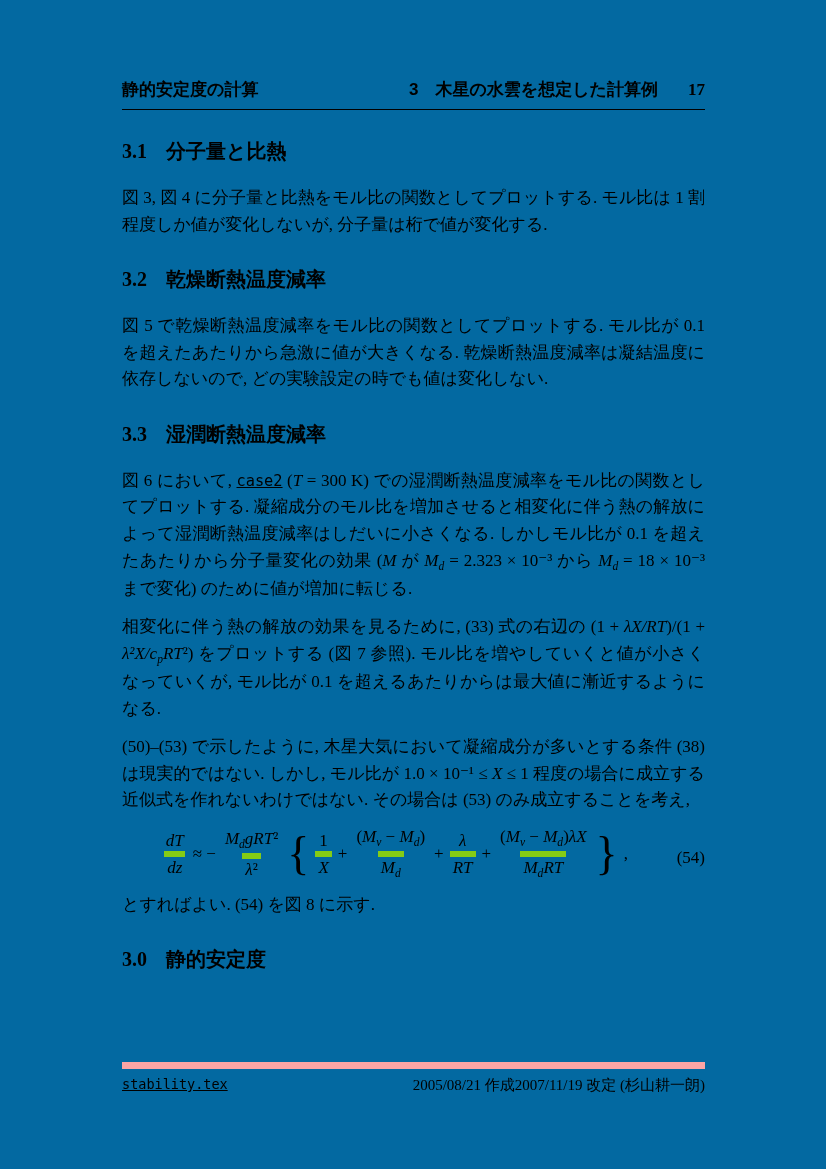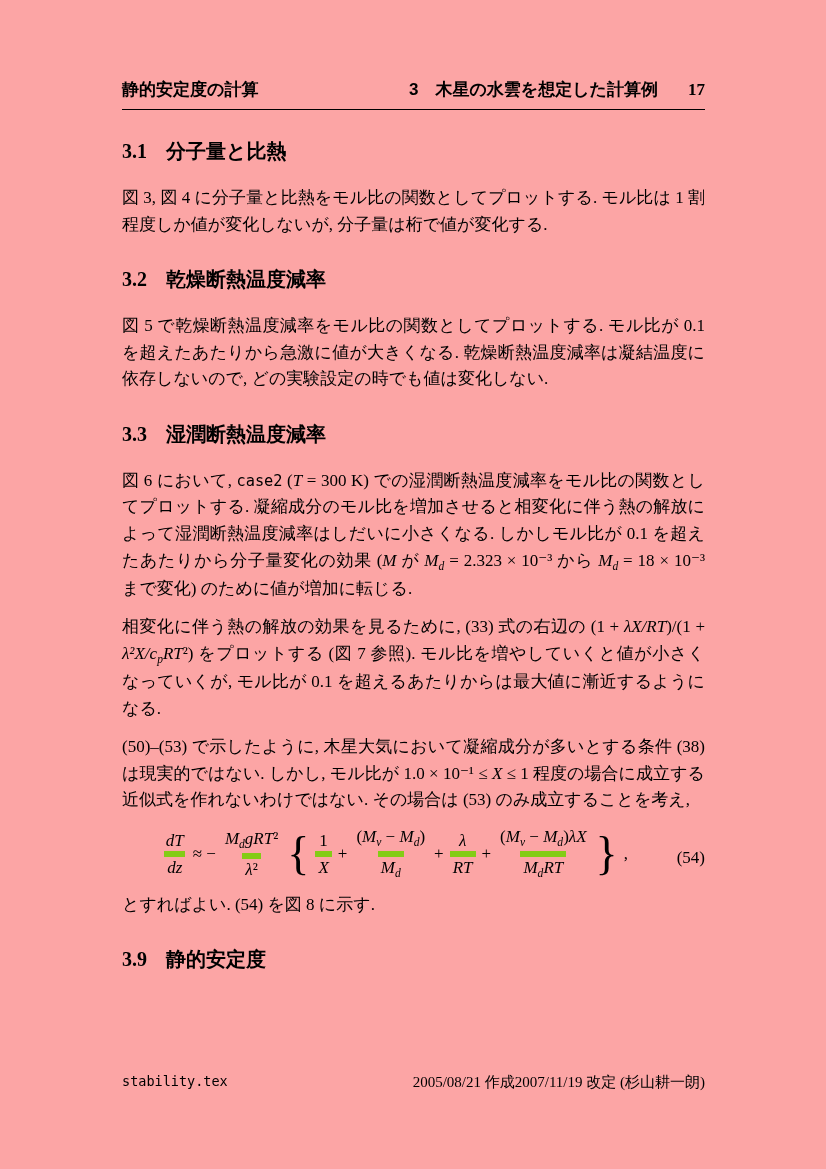--- a/index.html
+++ b/index.html
@@ -5,21 +5,21 @@
   html, body {
     margin: 0;
     padding: 0;
     background: #e8e8e8;
   }
   .page {
     position: relative;
     width: 826px;
     height: 1169px;
     margin: 0 auto;
-    background: #fca5a5;
+    background: #0369a1;
     color: #000000;
     font-family: "Liberation Serif", "DejaVu Serif", serif;
     font-size: 17px;
     box-sizing: border-box;
     padding: 80px 121px 0 122px;
     overflow: hidden;
   }
   
   .header {
     display: flex;
@@ -45,21 +45,21 @@
   .h2 .h2-num { font-family: Liberation Serif, serif; margin-right: 19px; }
   .h2 .h2-title { font-family: "Liberation Sans", "DejaVu Sans", sans-serif; }
   
   .para {
     margin: 0 0 12px 0;
     line-height: 1.56;
     text-align: justify;
   }
   .i { font-style: italic; }
   sub.i { font-size: 0.68em; }
-  .tt { font-family: "DejaVu Sans Mono", "Liberation Mono", monospace; font-size: 0.9em; }
+  .tt { font-family: "DejaVu Sans Mono", "Liberation Mono", monospace; font-size: 0.9em; text-decoration: underline; }
   
   .equation {
     display: flex;
     align-items: center;
     margin: 8px 0 10px 0;
   }
   .eq-body {
     flex: 1;
     display: flex;
     justify-content: center;
@@ -84,21 +84,21 @@
     font-family: "Liberation Serif", serif;
     font-weight: 400;
   }
   .eq-number { margin-left: 8px; margin-top: 8px; }
   
   .footer {
     position: absolute;
     left: 122px;
     right: 121px;
     top: 1062px;
-    border-top: 4px solid #fca5a5;
+    border-top: 7px solid #fca5a5;
     padding-top: 7px;
     display: flex;
     justify-content: space-between;
     font-size: 15px;
     line-height: 1.3;
   }
 </style>
 </head>
 <body>
 
@@ -172,21 +172,21 @@
           <span>,</span>
         </span>
       <span class="eq-number">(54)</span>
     </div>
 
     <p class="para"><span>とすればよい. (54) を図 8 に示す.</span></p>
   </div>
 
   <div>
     <div class="h2">
-      <span class="h2-num">3.9</span>
+      <span class="h2-num">3.0</span>
       <span class="h2-title">静的安定度</span>
     </div>
   </div>
 
   <div class="footer">
     <span class="tt">stability.tex</span>
     <span>2005/08/21 作成2007/11/19 改定 (杉山耕一朗)</span>
   </div>
 
 </div>

